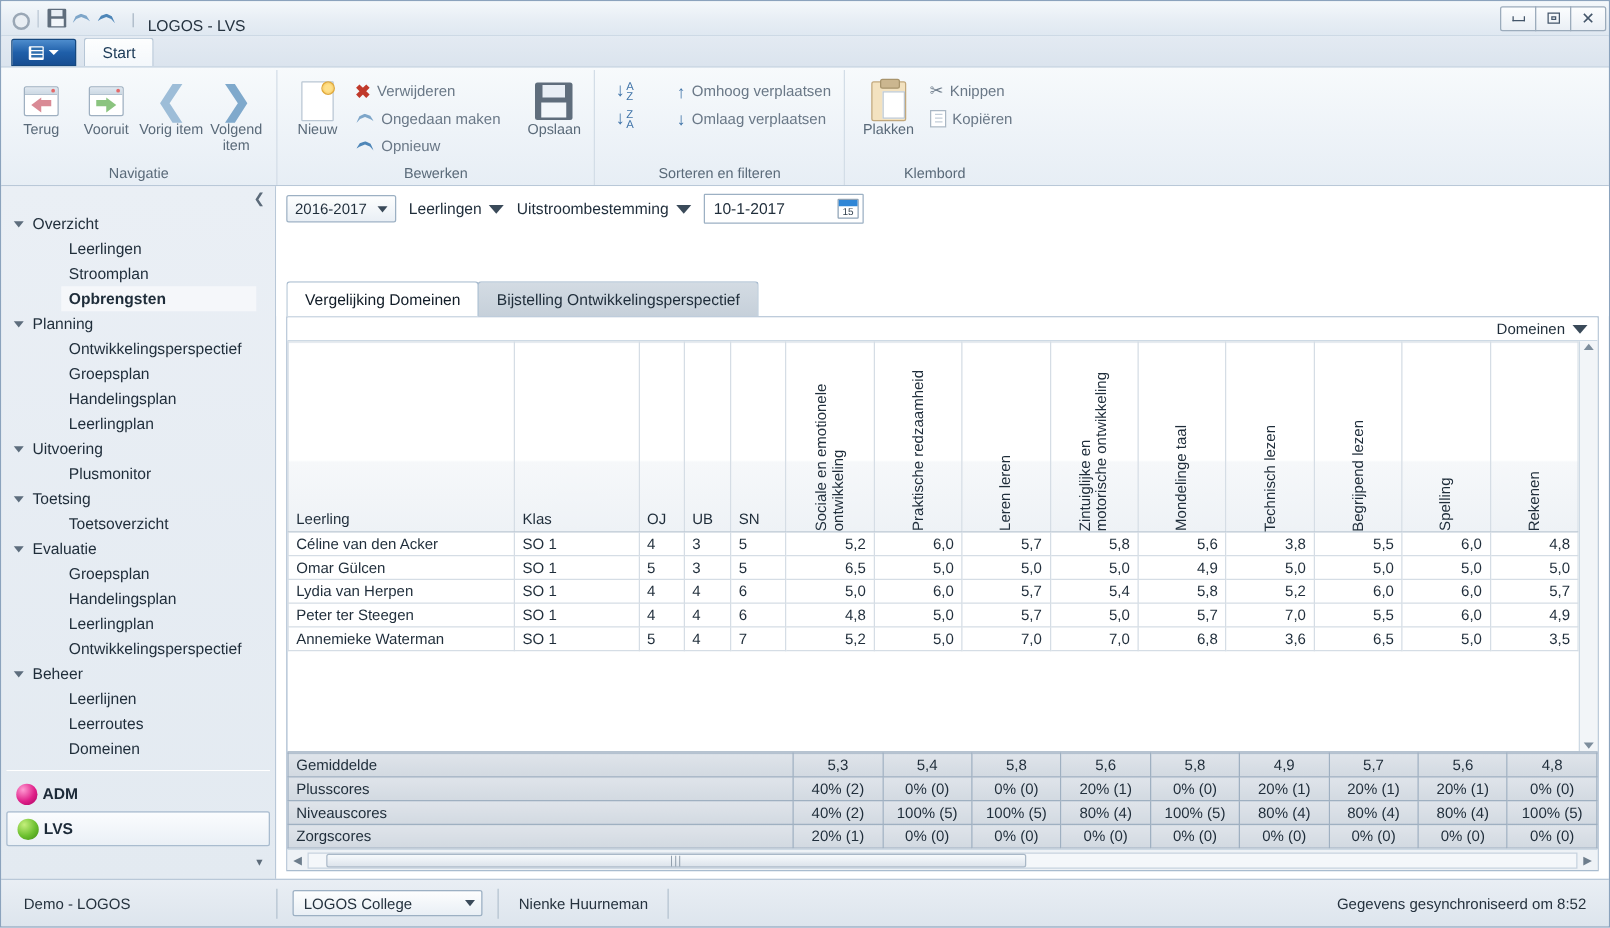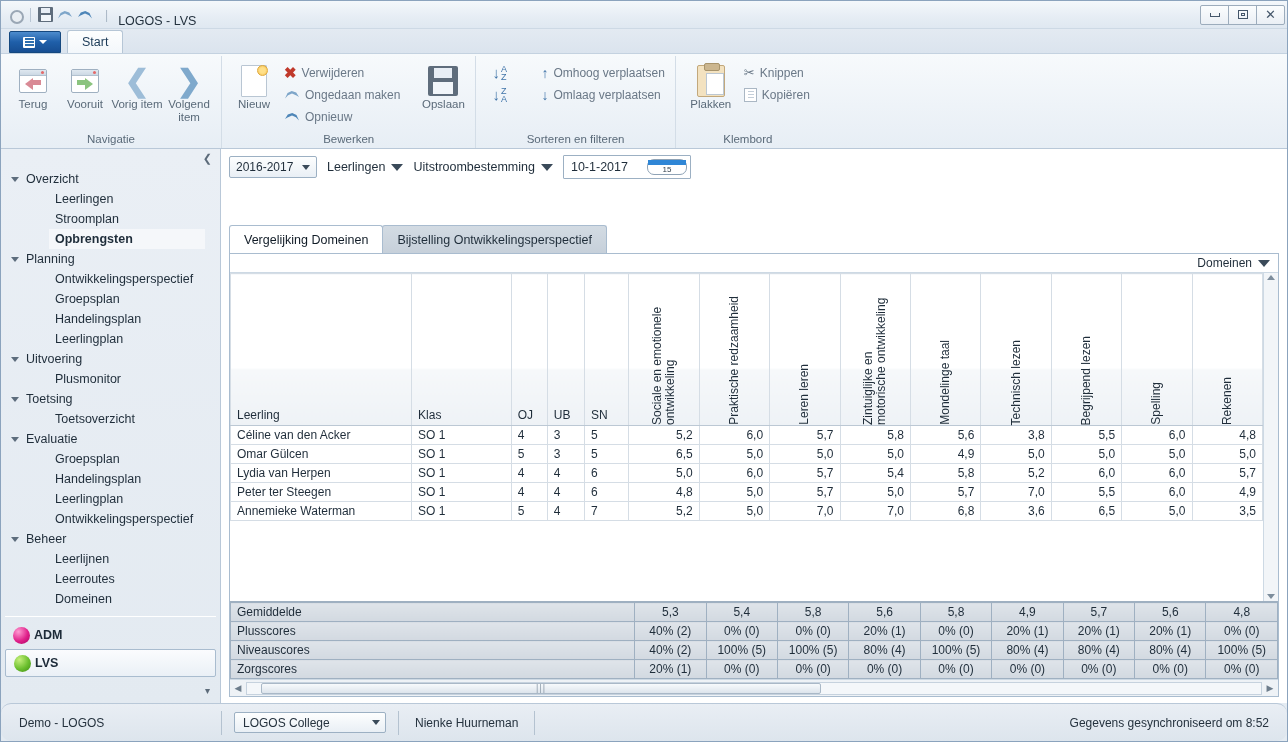--- a/index.html
+++ b/index.html
@@ -228,21 +228,21 @@
   }
   .caret-dn { width:0;height:0;border-left:4px solid transparent;border-right:4px solid transparent;
     border-top:5px solid #3a4a59; }
   .caret-dn.big { border-left-width:6px;border-right-width:6px;border-top-width:7px; }
   .dropdown-flat { display:flex; align-items:center; gap:6px; font-size:12.5px; color:#1f2d3a; }
   .datebox {
     width: 128px; height: 24px; border: 1px solid #9cb0c3; background:#fff;
     display:flex; align-items:center; justify-content:space-between; padding: 0 3px 0 7px;
     font-size: 12.5px; color:#1f2d3a; border-radius:1px;
   }
-  .calico { width:40px;height:16px;border:1px solid #8fa3b6;background:#fff;border-radius:7px;
+  .calico { width:17px;height:16px;border:1px solid #8fa3b6;background:#fff;border-radius:1px;
     position:relative;font-size:8px;color:#34424f;display:flex;align-items:flex-end;justify-content:center;
     line-height:9px;}
   .calico::before{content:"";position:absolute;left:0;top:0;right:0;height:5px;background:#2f86d6;}
   .counters { position: absolute; right: 12px; top: 6px; text-align: right; font-size: 12px; color:#25323e; }
   .counters div + div { margin-top: 14px; }
 
   
   .tabstrip { flex: 0 0 32px; display: flex; align-items: flex-end; padding-left: 8px;
     background:#fff; }
   .ctab {
@@ -315,21 +315,21 @@
     background: linear-gradient(180deg,#f7fafc 0%,#dde4ec 100%);
     border: 1px solid #a9b8c7; border-radius:2px;
     display:flex; align-items:center; justify-content:center; color:#8c9aa8; font-size:9px; letter-spacing:1px;
   }
 
   
   .statusbar {
     flex: 0 0 38px; height: 38px;
     background: linear-gradient(180deg,#e9eef4 0%,#dde5ed 100%);
     border-top: 1px solid #b9c8d8;
-    display: flex; align-items: center; font-size: 12px; color:#25323e;border-radius:10px;
+    display: flex; align-items: center; font-size: 12px; color:#25323e;
   }
   .sb-left { width: 220px; padding-left: 18px; }
   .sb-sep { width:1px; height: 24px; background:#b4c2d0; }
   .sb-combo {
     margin: 0 12px; width: 152px; height: 21px; padding: 0 5px 0 8px;
     border: 1px solid #9cb0c3; border-radius: 2px;
     background: linear-gradient(180deg,#fdfefe 0%,#e9eff5 100%);
     display:flex; align-items:center; justify-content:space-between; font-size:12px;
   }
   .sb-user { padding: 0 16px; }

